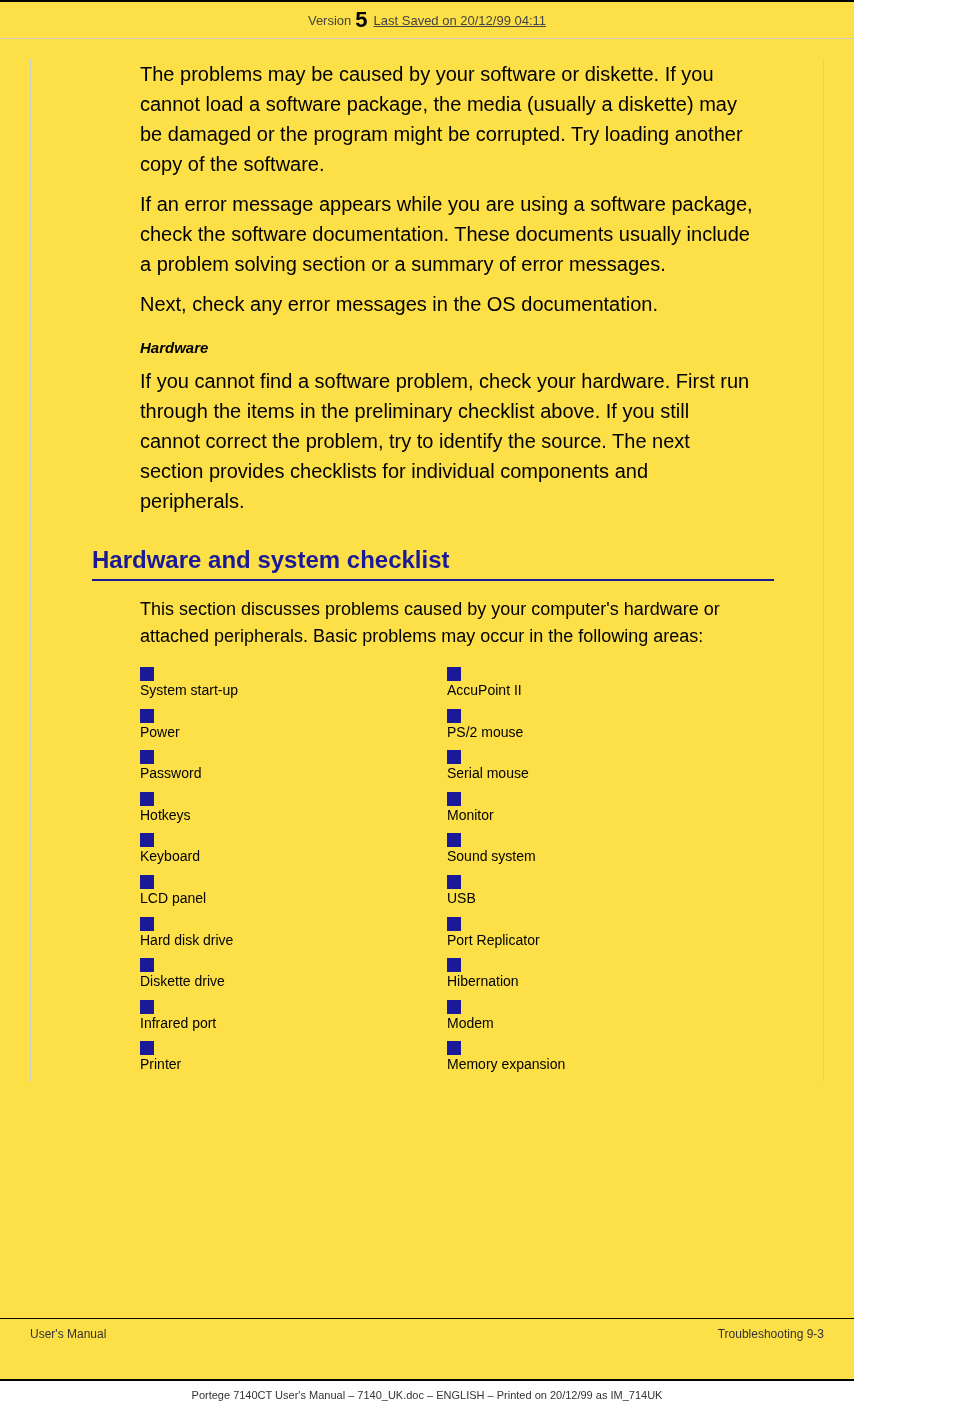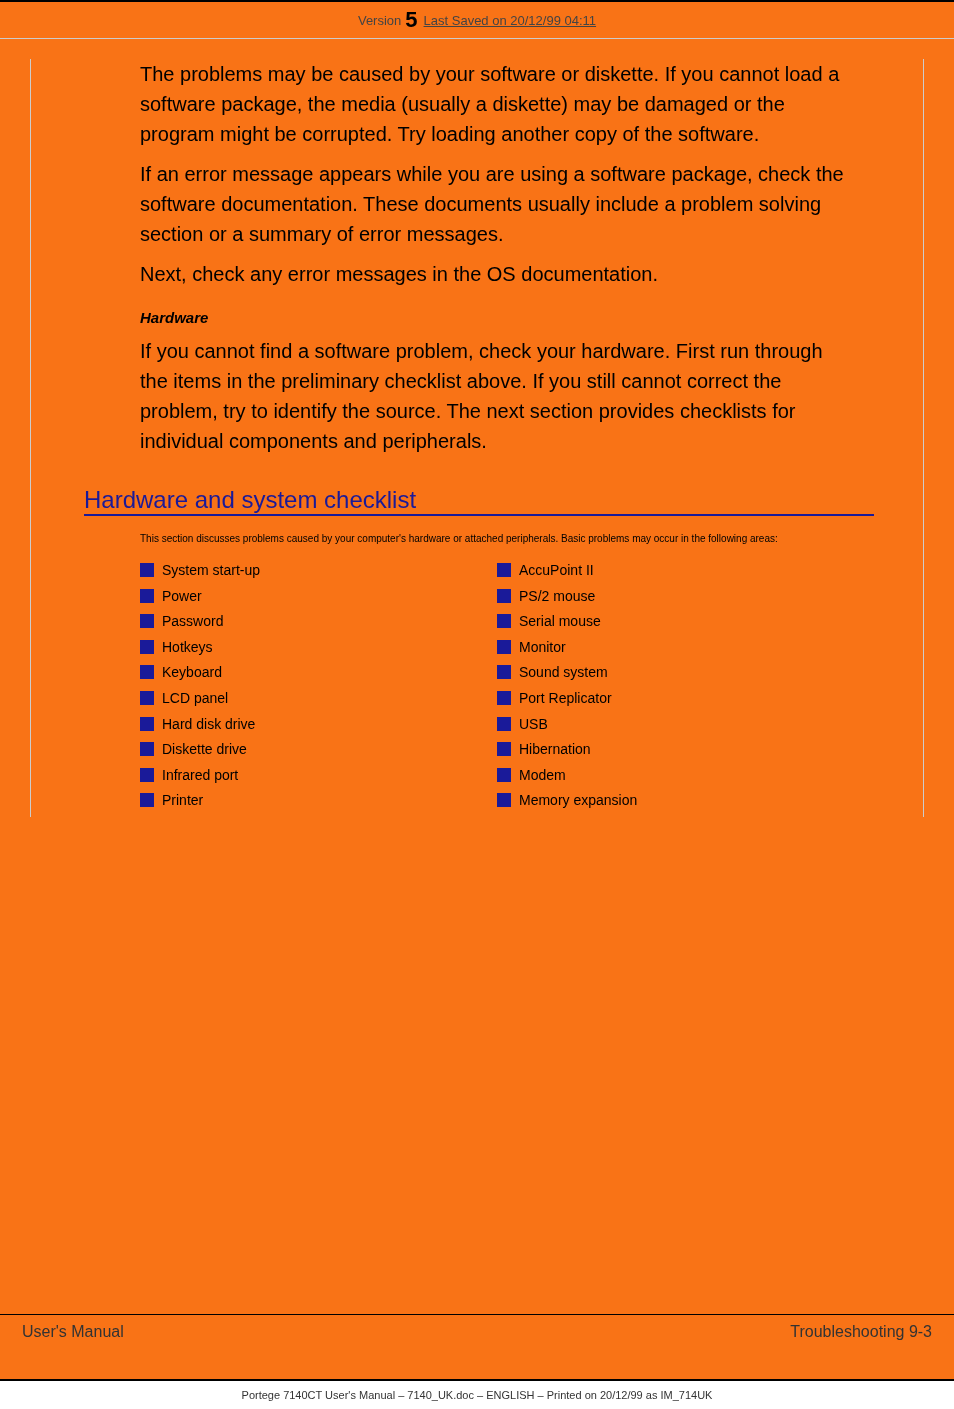--- a/index.html
+++ b/index.html
@@ -7,24 +7,24 @@
       background: #fff;
       font-family: Arial, Helvetica, sans-serif;
       font-size: 14px;
       color: #000;
       width: 954px;
       min-height: 1409px;
       position: relative;
     }
 
     .page-container {
-      width: 954px;
+      width: 854px;
       min-height: 1409px;
       position: relative;
-      background: #f97316;
+      background: #fde047;
     }
 
     
     .content-wrapper {
       display: flex;
       padding: 0 30px;
       margin-top: 20px;
     }
 
     .left-margin {
@@ -64,28 +64,29 @@
     .section-paragraph {
       font-size: 20px;
       line-height: 1.5;
       margin-bottom: 10px;
       color: #000;
     }
 
     
     .main-heading {
       font-size: 24px;
-      font-weight: normal;
+      font-weight: bold;
       color: #1a1a99;
-      margin: 30px 0 15px 4px;
+      margin: 30px 0 15px 12px;
+      padding-bottom: 5px;
       border-bottom: 2px solid #1a1a99;
     }
 
     .intro-paragraph {
-      font-size: 10px;
+      font-size: 18px;
       line-height: 1.5;
       margin-bottom: 15px;
       margin-left: 60px;
       margin-right: 20px;
     }
 
     
     .checklist-container {
       display: flex;
       margin-left: 60px;
@@ -95,43 +96,44 @@
     .checklist-col {
       flex: 1;
     }
 
     .checklist-item {
       display: flex;
       align-items: flex-start;
       margin-bottom: 6px;
       font-size: 14px;
       line-height: 1.4;
+      flex-direction: column;
     }
 
     .checklist-icon {
       display: inline-block;
       width: 14px;
       height: 14px;
       background: #1a1a99;
       flex-shrink: 0;
       margin-right: 8px;
       margin-top: 2px;
     }
 
     
     .bottom-bar {
       position: absolute;
       bottom: 60px;
       left: 0;
       right: 0;
       border-top: 1px solid #000;
-      padding: 8px 22px;
+      padding: 8px 30px;
       display: flex;
       justify-content: space-between;
-      font-size: 16px;
+      font-size: 12px;
       color: #333;
     }
 
     .footer-bar {
       position: absolute;
       bottom: 0;
       left: 0;
       right: 0;
       border-top: 2px solid #000;
       padding: 8px 30px;
@@ -243,25 +245,25 @@
             <div class="checklist-item">
               <span class="checklist-icon"></span>
               <span>Monitor</span>
             </div>
             <div class="checklist-item">
               <span class="checklist-icon"></span>
               <span>Sound system</span>
             </div>
             <div class="checklist-item">
               <span class="checklist-icon"></span>
+              <span>USB</span>
+            </div>
+            <div class="checklist-item">
+              <span class="checklist-icon"></span>
               <span>Port Replicator</span>
-            </div>
-            <div class="checklist-item">
-              <span class="checklist-icon"></span>
-              <span>USB</span>
             </div>
             <div class="checklist-item">
               <span class="checklist-icon"></span>
               <span>Hibernation</span>
             </div>
             <div class="checklist-item">
               <span class="checklist-icon"></span>
               <span>Modem</span>
             </div>
             <div class="checklist-item">

